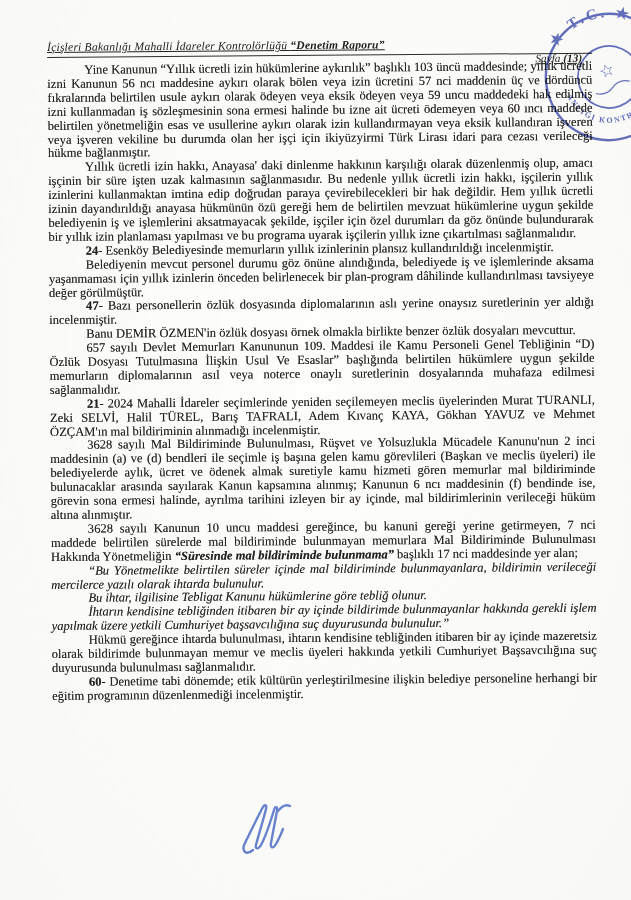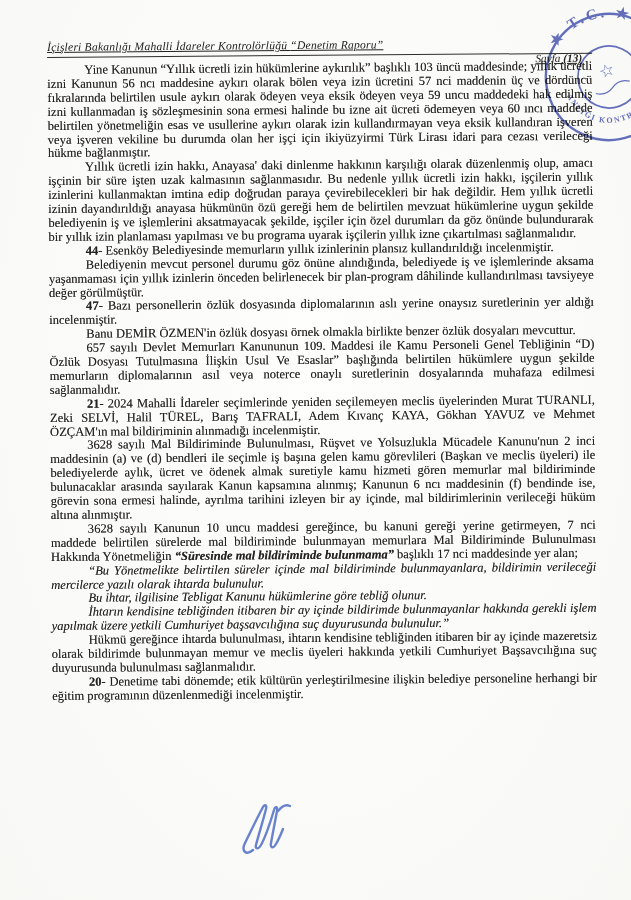--- a/index.html
+++ b/index.html
@@ -24,21 +24,21 @@
     color: #23221f;
   }
   .header-row {
     border-bottom: 1.6px solid #2e2d2a;
     padding-bottom: 3px;
     font-size: 11.6px;
     font-style: italic;
     white-space: nowrap;
   }
   .header-text { text-decoration: underline; letter-spacing: 0.2px; }
-  .header-title-bold { font-weight: normal; text-align: center; }
+  .header-title-bold { font-weight: bold; text-align: center; }
   .page-label {
     position: absolute;
     right: 10px; top: 15px;
     font-size: 11.3px;
     font-style: italic;
     text-decoration: underline;
     white-space: nowrap;
   }
   .page-label .num { font-weight: bold; }
   .doc-body {
@@ -77,33 +77,33 @@
       <span class="header-text"><span>İçişleri Bakanlığı Mahalli İdareler Kontrolörlüğü </span><span class="header-title-bold">“Denetim Raporu”</span></span>
     </div>
 
     <div class="page-label">
       <span>Sayfa </span><span class="num">(13)</span>
     </div>
 
     <div class="doc-body">
         <p class="para"><span>Yine Kanunun “Yıllık ücretli izin hükümlerine aykırılık” başlıklı 103 üncü maddesinde; yıllık ücretli izni Kanunun 56 ncı maddesine aykırı olarak bölen veya izin ücretini 57 nci maddenin üç ve dördüncü fıkralarında belirtilen usule aykırı olarak ödeyen veya eksik ödeyen veya 59 uncu maddedeki hak edilmiş izni kullanmadan iş sözleşmesinin sona ermesi halinde bu izne ait ücreti ödemeyen veya 60 ıncı maddede belirtilen yönetmeliğin esas ve usullerine aykırı olarak izin kullandırmayan veya eksik kullandıran işveren veya işveren vekiline bu durumda olan her işçi için ikiyüzyirmi Türk Lirası idari para cezası verileceği hükme bağlanmıştır.</span></p>
         <p class="para"><span>Yıllık ücretli izin hakkı, Anayasa' daki dinlenme hakkının karşılığı olarak düzenlenmiş olup, amacı işçinin bir süre işten uzak kalmasının sağlanmasıdır. Bu nedenle yıllık ücretli izin hakkı, işçilerin yıllık izinlerini kullanmaktan imtina edip doğrudan paraya çevirebilecekleri bir hak değildir. Hem yıllık ücretli izinin dayandırıldığı anayasa hükmünün özü gereği hem de belirtilen mevzuat hükümlerine uygun şekilde belediyenin iş ve işlemlerini aksatmayacak şekilde, işçiler için özel durumları da göz önünde bulundurarak bir yıllık izin planlaması yapılması ve bu programa uyarak işçilerin yıllık izne çıkartılması sağlanmalıdır.</span></p>
-        <p class="para"><span class="b">44- </span><span>Esenköy Belediyesinde memurların yıllık izinlerinin plansız kullandırıldığı incelenmiştir.</span></p>
+        <p class="para"><span class="b">24- </span><span>Esenköy Belediyesinde memurların yıllık izinlerinin plansız kullandırıldığı incelenmiştir.</span></p>
         <p class="para"><span>Belediyenin mevcut personel durumu göz önüne alındığında, belediyede iş ve işlemlerinde aksama yaşanmaması için yıllık izinlerin önceden belirlenecek bir plan-program dâhilinde kullandırılması tavsiyeye değer görülmüştür.</span></p>
         <p class="para"><span class="b">47- </span><span>Bazı personellerin özlük dosyasında diplomalarının aslı yerine onaysız suretlerinin yer aldığı incelenmiştir.</span></p>
         <p class="para"><span>Banu DEMİR ÖZMEN'in özlük dosyası örnek olmakla birlikte benzer özlük dosyaları mevcuttur.</span></p>
         <p class="para"><span>657 sayılı Devlet Memurları Kanununun 109. Maddesi ile Kamu Personeli Genel Tebliğinin “D) Özlük Dosyası Tutulmasına İlişkin Usul Ve Esaslar” başlığında belirtilen hükümlere uygun şekilde memurların diplomalarının asıl veya noterce onaylı suretlerinin dosyalarında muhafaza edilmesi sağlanmalıdır.</span></p>
         <p class="para"><span class="b">21- </span><span>2024 Mahalli İdareler seçimlerinde yeniden seçilemeyen meclis üyelerinden Murat TURANLI, Zeki SELVİ, Halil TÜREL, Barış TAFRALI, Adem Kıvanç KAYA, Gökhan YAVUZ ve Mehmet ÖZÇAM'ın mal bildiriminin alınmadığı incelenmiştir.</span></p>
         <p class="para"><span>3628 sayılı Mal Bildiriminde Bulunulması, Rüşvet ve Yolsuzlukla Mücadele Kanunu'nun 2 inci maddesinin (a) ve (d) bendleri ile seçimle iş başına gelen kamu görevlileri (Başkan ve meclis üyeleri) ile belediyelerde aylık, ücret ve ödenek almak suretiyle kamu hizmeti gören memurlar mal bildiriminde bulunacaklar arasında sayılarak Kanun kapsamına alınmış; Kanunun 6 ncı maddesinin (f) bendinde ise, görevin sona ermesi halinde, ayrılma tarihini izleyen bir ay içinde, mal bildirimlerinin verileceği hüküm altına alınmıştır.</span></p>
         <p class="para"><span>3628 sayılı Kanunun 10 uncu maddesi gereğince, bu kanuni gereği yerine getirmeyen, 7 nci maddede belirtilen sürelerde mal bildiriminde bulunmayan memurlara Mal Bildiriminde Bulunulması Hakkında Yönetmeliğin </span><span class="b i">“Süresinde mal bildiriminde bulunmama”</span><span> başlıklı 17 nci maddesinde yer alan;</span></p>
         <p class="para ital"><span>“Bu Yönetmelikte belirtilen süreler içinde mal bildiriminde bulunmayanlara, bildirimin verileceği mercilerce yazılı olarak ihtarda bulunulur.</span></p>
         <p class="para ital"><span>Bu ihtar, ilgilisine Tebligat Kanunu hükümlerine göre tebliğ olunur.</span></p>
         <p class="para ital"><span>İhtarın kendisine tebliğinden itibaren bir ay içinde bildirimde bulunmayanlar hakkında gerekli işlem yapılmak üzere yetkili Cumhuriyet başsavcılığına suç duyurusunda bulunulur.”</span></p>
         <p class="para"><span>Hükmü gereğince ihtarda bulunulması, ihtarın kendisine tebliğinden itibaren bir ay içinde mazeretsiz olarak bildirimde bulunmayan memur ve meclis üyeleri hakkında yetkili Cumhuriyet Başsavcılığına suç duyurusunda bulunulması sağlanmalıdır.</span></p>
-        <p class="para"><span class="b">20- </span><span>Denetime tabi dönemde; etik kültürün yerleştirilmesine ilişkin belediye personeline herhangi bir eğitim programının düzenlenmediği incelenmiştir.</span></p>
+        <p class="para"><span class="b">60- </span><span>Denetime tabi dönemde; etik kültürün yerleştirilmesine ilişkin belediye personeline herhangi bir eğitim programının düzenlenmediği incelenmiştir.</span></p>
       </div>
 
   </div>
 
   <svg class="stamp" width="170" height="160" viewBox="0 0 170 160">
     <defs>
       <path id="arcTop" d="M 22 75 A 60 60 0 0 1 142 75"></path>
       <path id="arcBottom" d="M 36 75 A 46 46 0 0 0 128 75"></path>
     </defs>
     <g transform="rotate(-20 82 75)">

